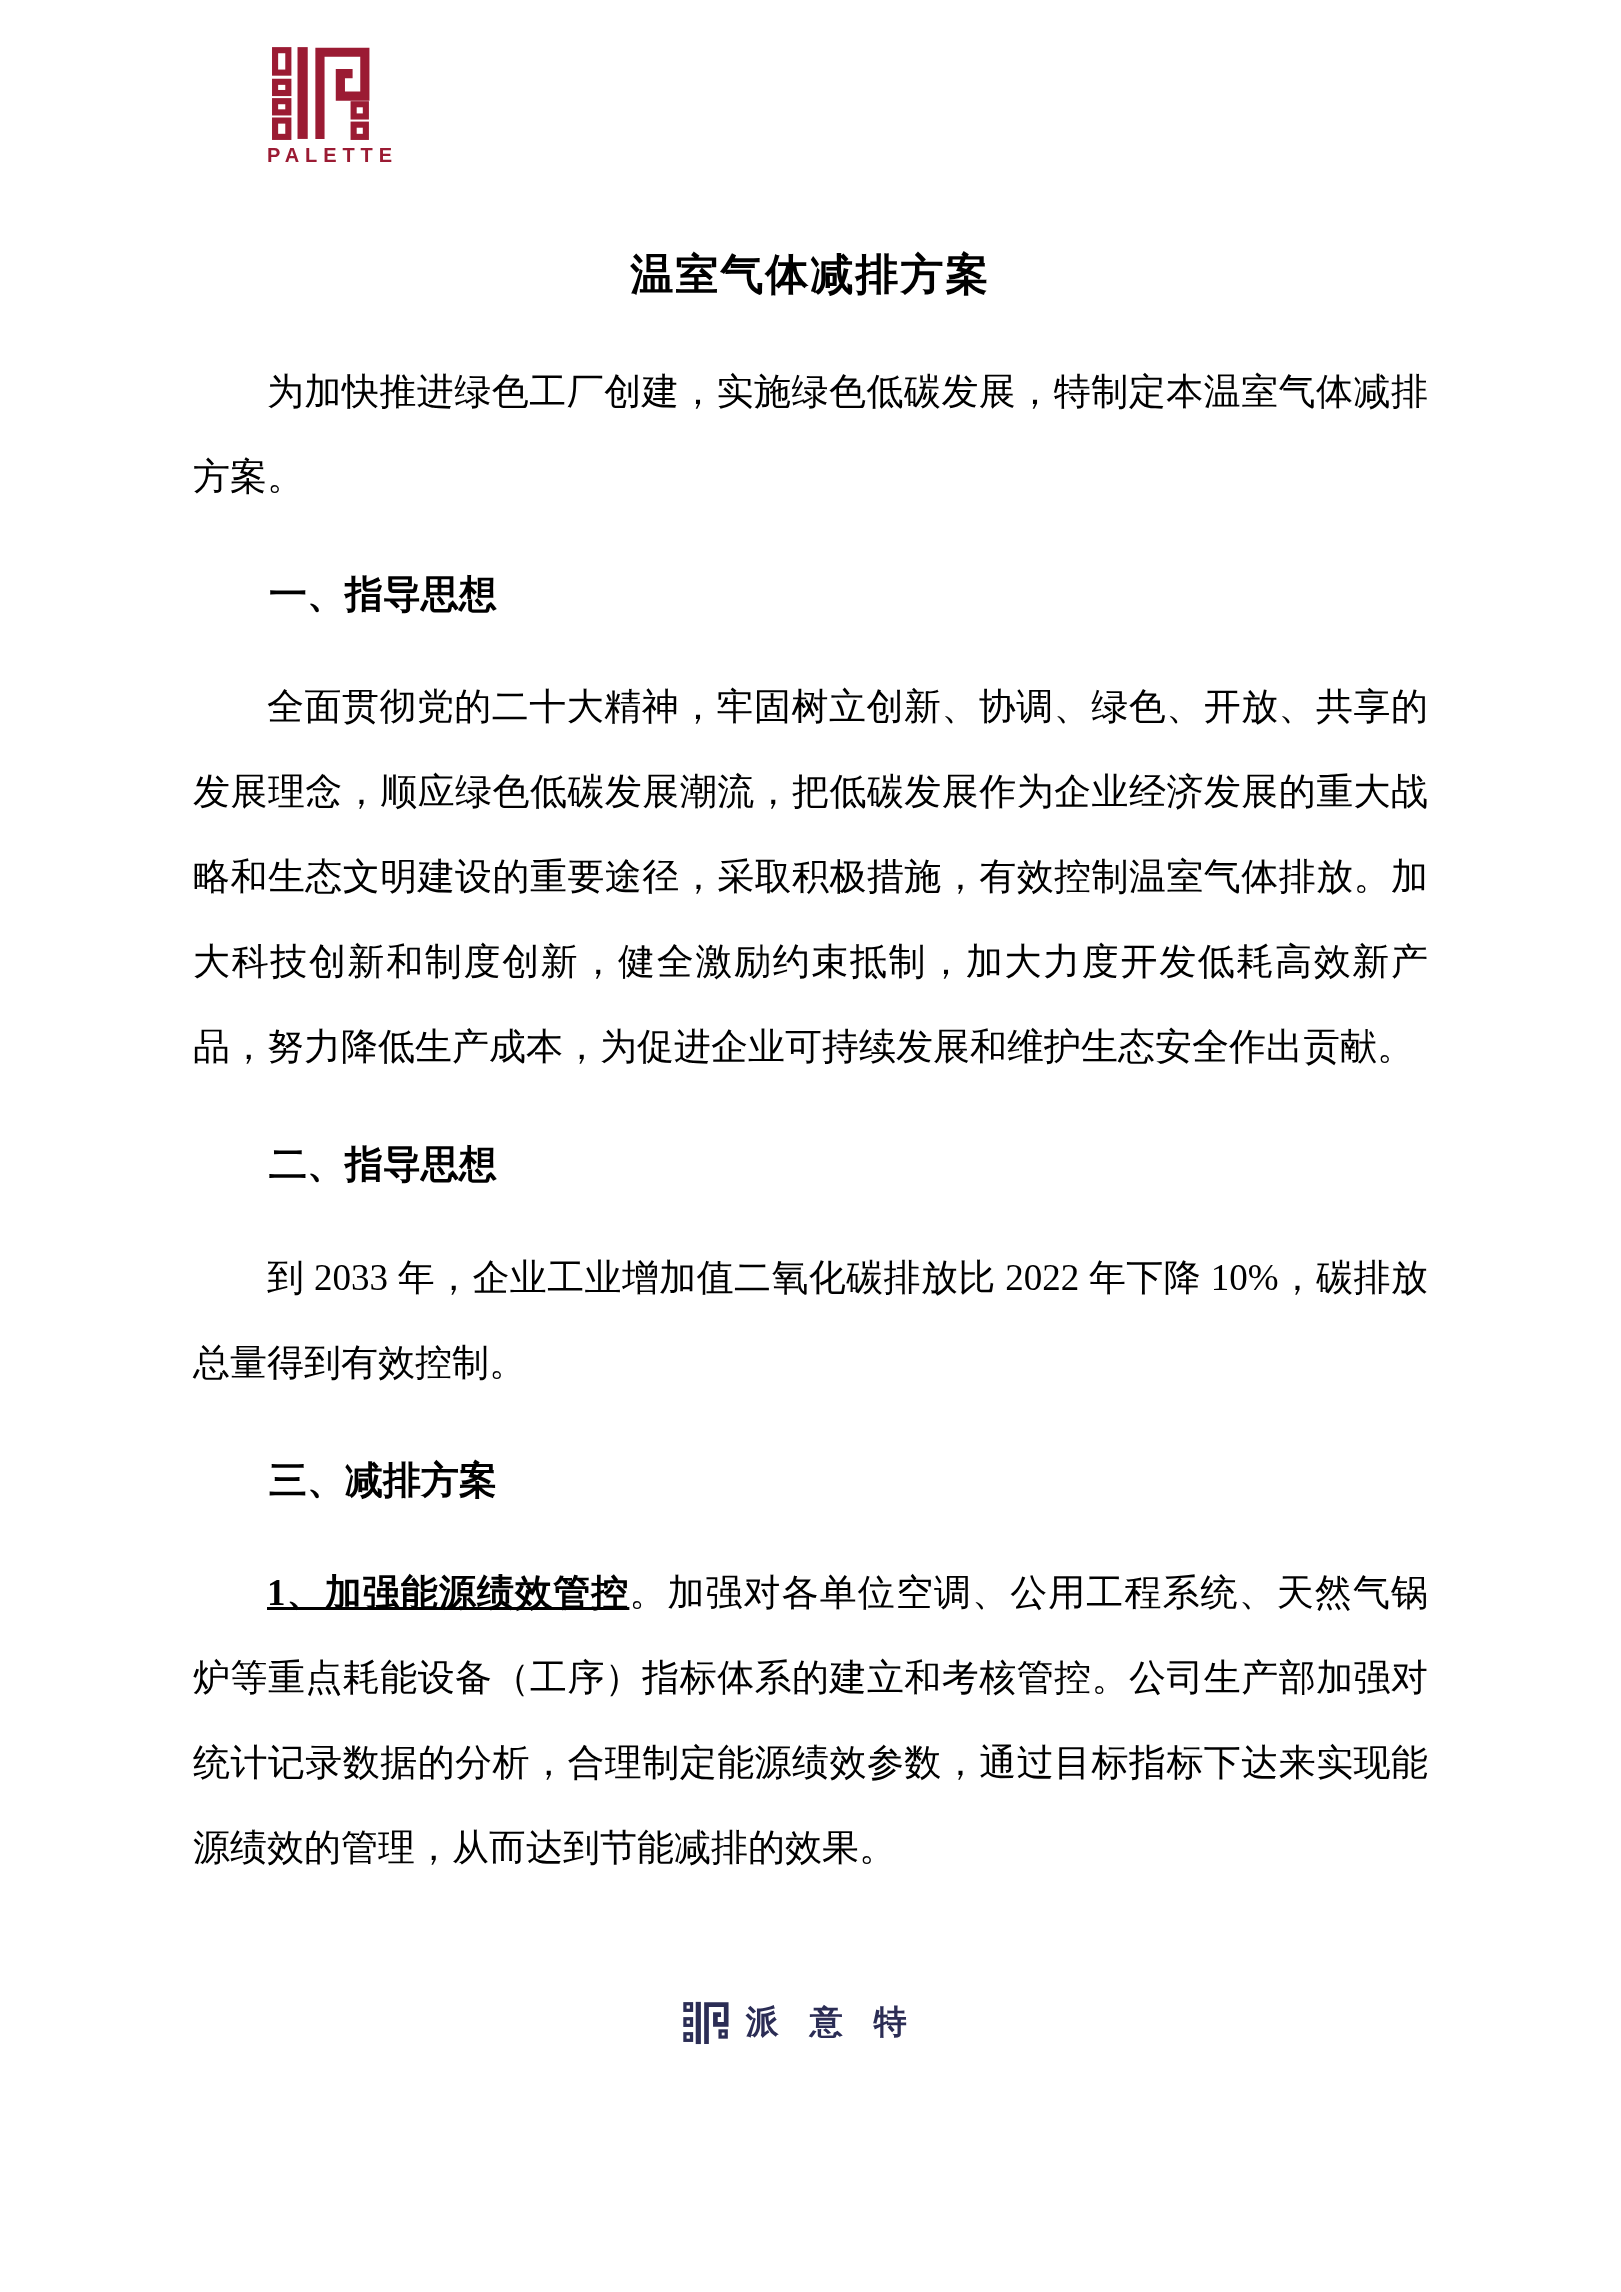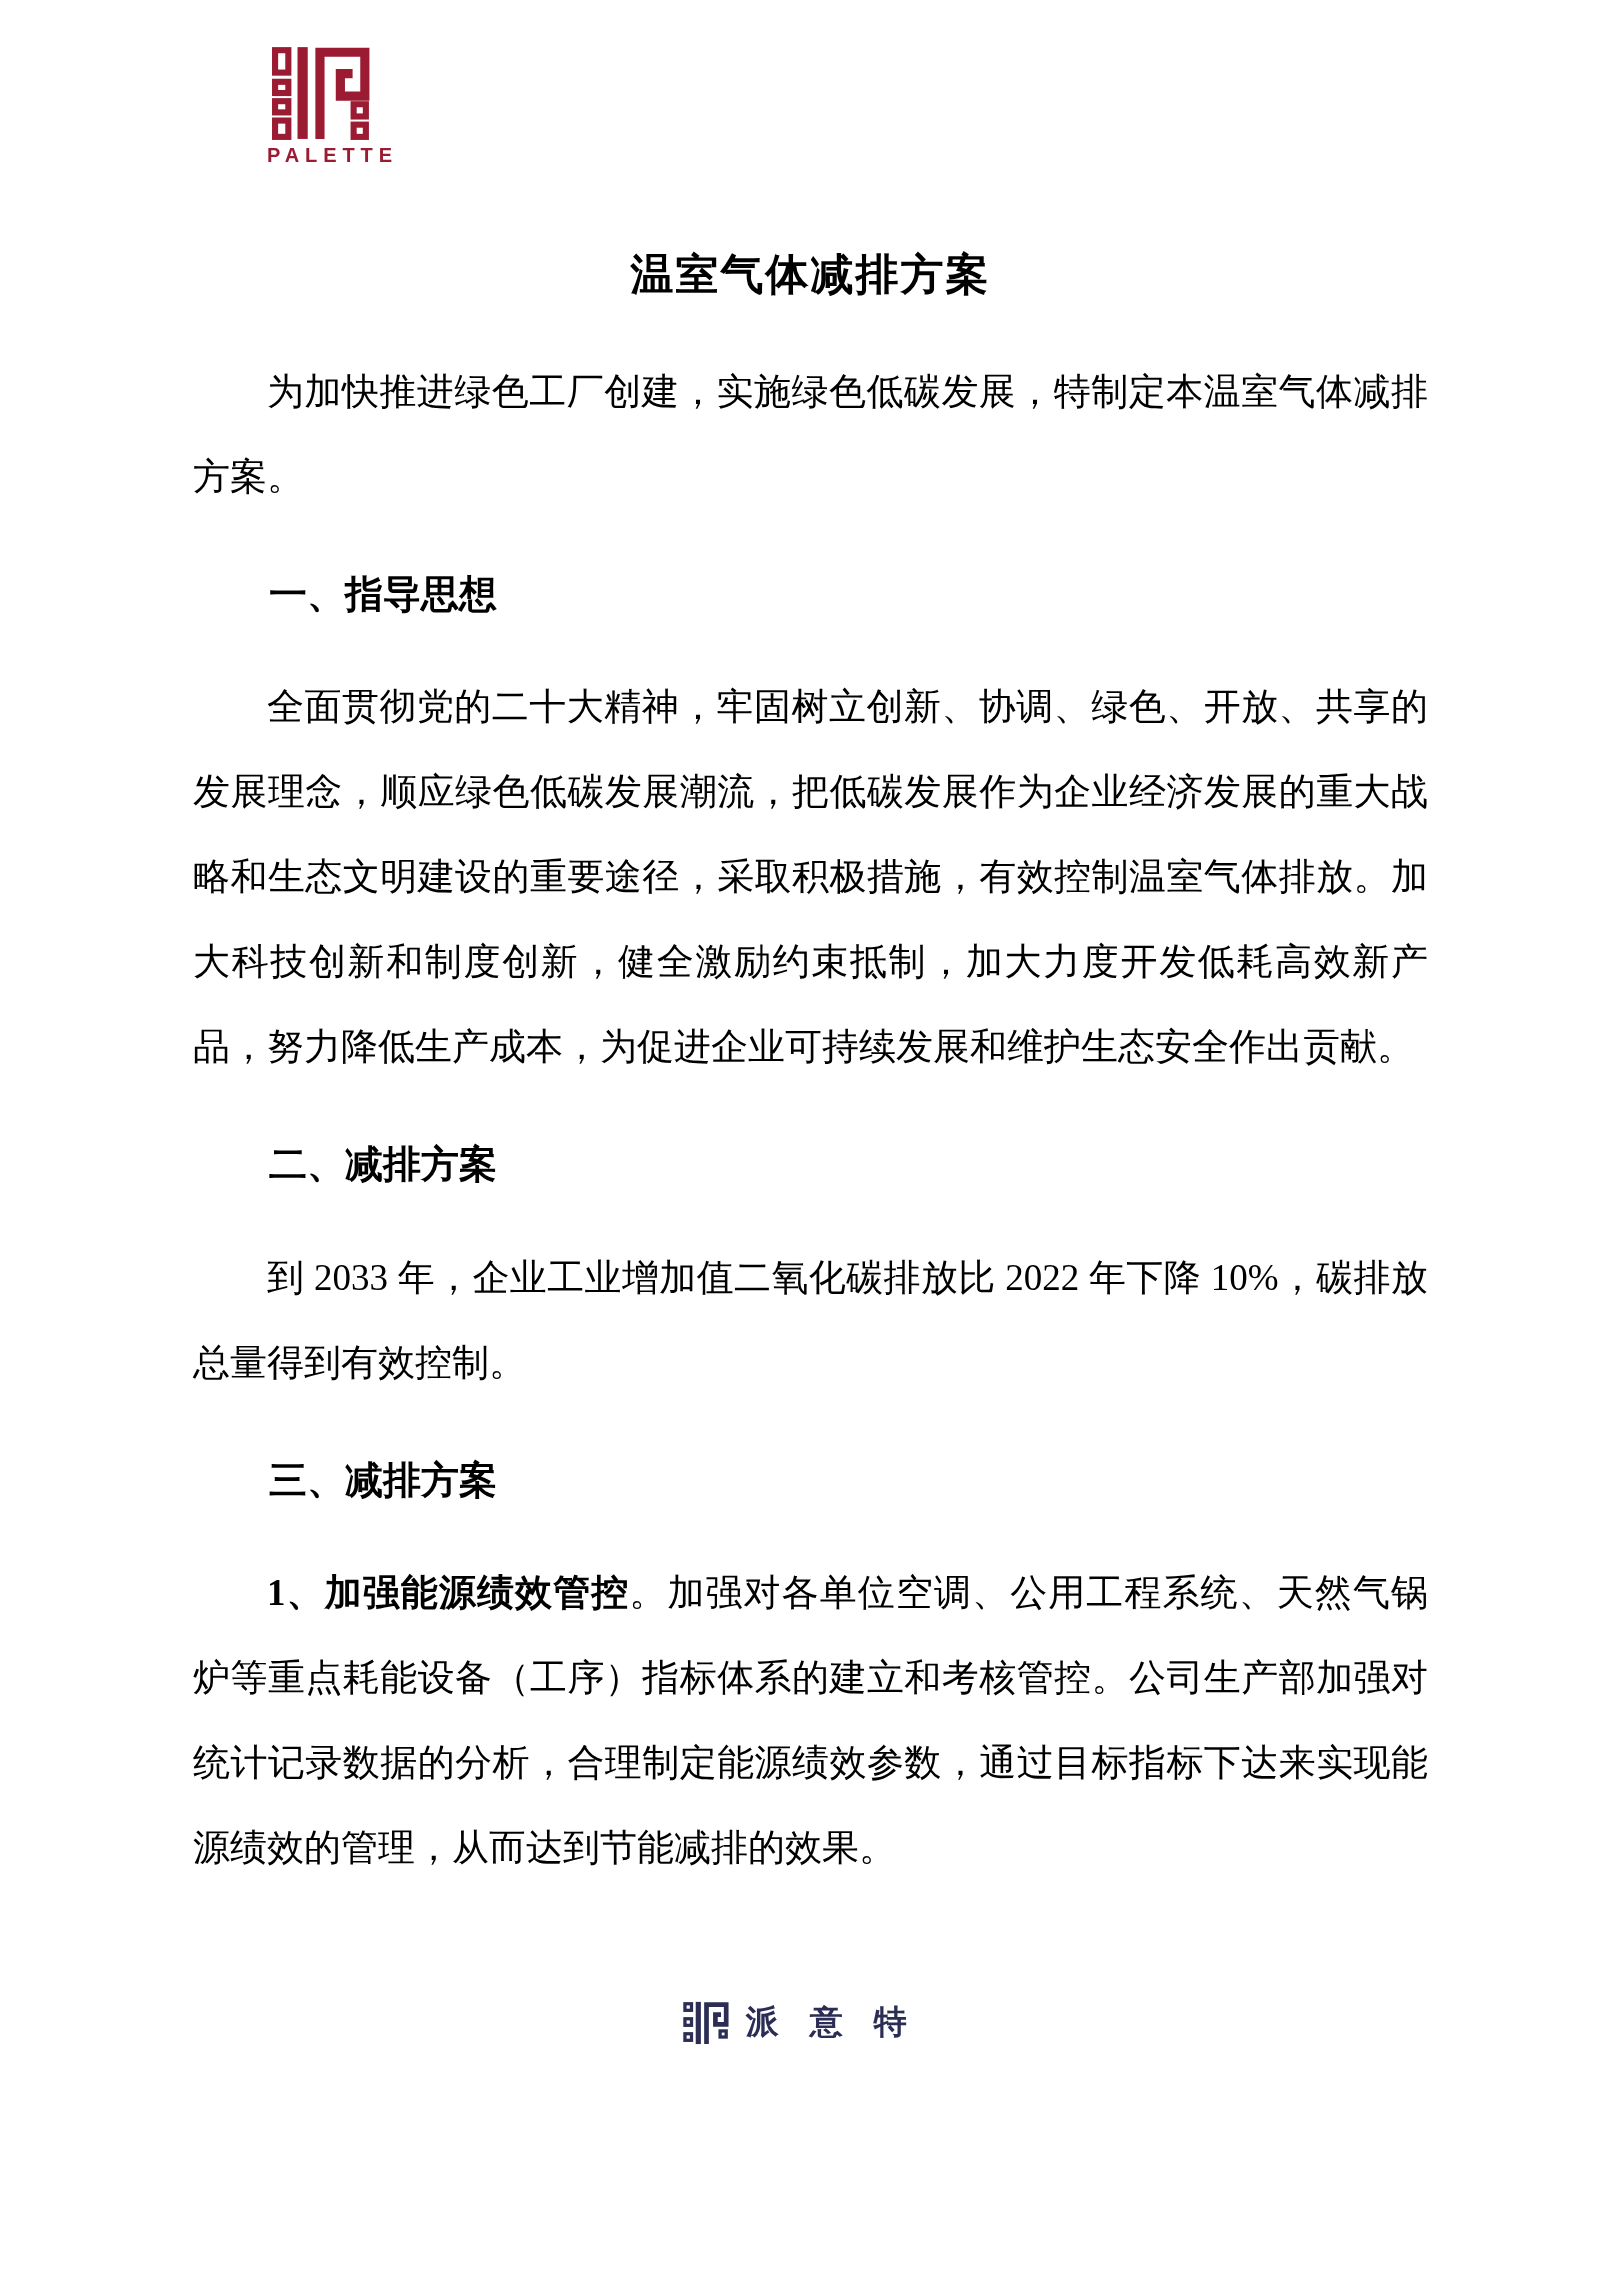--- a/index.html
+++ b/index.html
@@ -57,21 +57,21 @@
     text-justify: inter-ideograph;
     text-indent: 2em;
   }
   .heading {
     margin: 33px 0 27.4px 0;
     font-size: 38px;
     font-weight: 700;
     line-height: 85px;
     text-indent: 2em;
   }
-  .bold-run { font-weight: 700; }
+  .bold-run { font-weight: 700; text-decoration: underline; }
 
   
   .brand-footer {
     position: absolute;
     left: 0;
     top: 2000px;
     width: 100%;
     display: flex;
     align-items: flex-start;
     justify-content: center;
@@ -112,21 +112,21 @@
   </div>
 
   <div class="content">
     <h1 class="doc-title">温室气体减排方案</h1>
 
     <p class="para">为加快推进绿色工厂创建，实施绿色低碳发展，特制定本温室气体减排方案。</p>
 
     <h2 class="heading">一、指导思想</h2>
     <p class="para">全面贯彻党的二十大精神，牢固树立创新、协调、绿色、开放、共享的发展理念，顺应绿色低碳发展潮流，把低碳发展作为企业经济发展的重大战略和生态文明建设的重要途径，采取积极措施，有效控制温室气体排放。加大科技创新和制度创新，健全激励约束抵制，加大力度开发低耗高效新产品，努力降低生产成本，为促进企业可持续发展和维护生态安全作出贡献。</p>
 
-    <h2 class="heading">二、减排方案</h2>
+    <h2 class="heading">二、指导思想</h2>
     <p class="para">到 2033 年，企业工业增加值二氧化碳排放比 2022 年下降 10%，碳排放总量得到有效控制。</p>
 
     <h2 class="heading">三、减排方案</h2>
     <p class="para"><span class="bold-run">1、加强能源绩效管控</span><span>。加强对各单位空调、公用工程系统、天然气锅炉等重点耗能设备（工序）指标体系的建立和考核管控。公司生产部加强对统计记录数据的分析，合理制定能源绩效参数，通过目标指标下达来实现能源绩效的管理，从而达到节能减排的效果。</span></p>
   </div>
 
   <div class="brand-footer">
     <span>
       <svg width="47" height="45" viewBox="0 0 100 96" aria-hidden="true">
         <g stroke="#2b2d55" fill="none" stroke-width="7">

